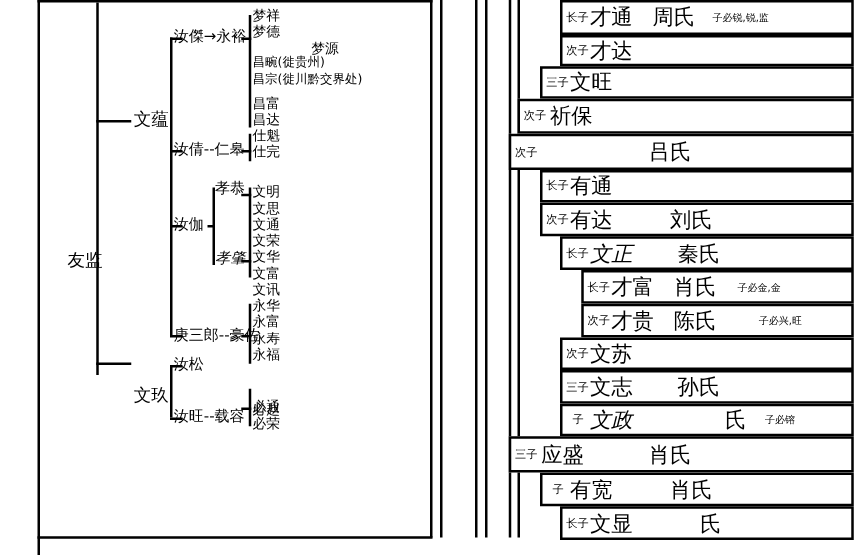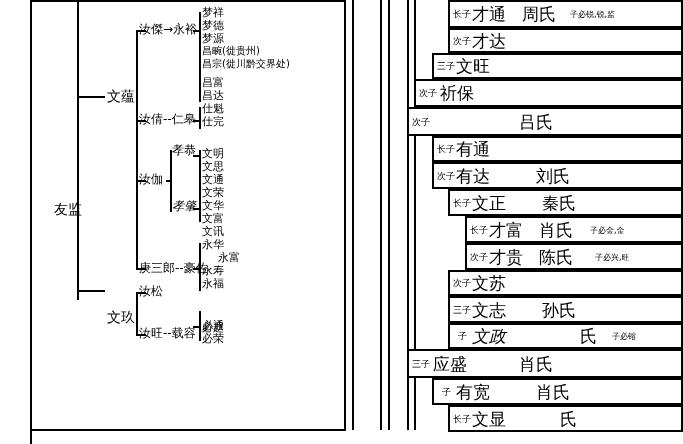--- a/index.html
+++ b/index.html
@@ -55,21 +55,21 @@
 
   <div class="vl2" style="left:136px;top:30px;height:238px;"></div>
 
   <div class="hl2" style="left:136px;top:30px;width:10px;"></div>
   <div class="t n12" style="left:139px;top:23px;">汝傑→永裕</div>
   <div class="vl2" style="left:199px;top:12px;height:90px;"></div>
   <div class="hl2" style="left:193px;top:30px;width:8px;"></div>
 
   <div class="t n11" style="left:202px;top:7px;">梦祥</div>
   <div class="t n11" style="left:202px;top:20px;">梦德</div>
-  <div class="t n11" style="left:202px;top:33px;">梦源</div>
+  <div class="t n11" style="left:202px;top:33px;padding-left:47px;">梦源</div>
   <div class="t n10" style="left:202px;top:46px;">昌畹(徙贵州)</div>
   <div class="t n10" style="left:202px;top:59px;">昌宗(徙川黔交界处)</div>
   <div class="t n11" style="left:202px;top:77px;">昌富</div>
   <div class="t n11" style="left:202px;top:90px;">昌达</div>
 
   <div class="hl2" style="left:136px;top:120px;width:10px;"></div>
   <div class="t n12" style="left:139px;top:113px;text-align:right;">汝倩--仁皋</div>
   <div class="vl2" style="left:199px;top:107px;height:22px;"></div>
   <div class="hl2" style="left:193px;top:120px;width:8px;"></div>
   <div class="t n11" style="left:202px;top:103px;">仕魁</div>
@@ -91,21 +91,21 @@
   <div class="t n11" style="left:202px;top:187px;">文荣</div>
   <div class="t n11" style="left:202px;top:200px;">文华</div>
   <div class="t n11" style="left:202px;top:213px;">文富</div>
   <div class="t n11" style="left:202px;top:226px;">文讯</div>
 
   <div class="hl2" style="left:136px;top:268px;width:10px;"></div>
   <div class="t n12" style="left:139px;top:262px;">庚三郎--豪佐</div>
   <div class="vl2" style="left:199px;top:243px;height:48px;"></div>
   <div class="hl2" style="left:193px;top:268px;width:8px;"></div>
   <div class="t n11" style="left:202px;top:239px;">永华</div>
-  <div class="t n11" style="left:202px;top:252px;padding-left:16px;">永富</div>
+  <div class="t n11" style="left:202px;top:252px;">永富</div>
   <div class="t n11" style="left:202px;top:265px;">永寿</div>
   <div class="t n11" style="left:202px;top:278px;">永福</div>
 
   <div class="vl2" style="left:136px;top:292px;height:42px;"></div>
   <div class="hl2" style="left:136px;top:292px;width:10px;"></div>
   <div class="t n12" style="left:139px;top:285px;">汝松</div>
   <div class="hl2" style="left:136px;top:334px;width:10px;"></div>
   <div class="t n12" style="left:139px;top:327px;">汝旺--载容</div>
   <div class="vl2" style="left:199px;top:311px;height:30px;"></div>
   <div class="hl2" style="left:193px;top:326px;width:8px;"></div>
@@ -147,36 +147,36 @@
   </div>
 
   <div class="cell" style="left:432px;top:162px;width:251px;height:27px;">
     <span class="lbl">次子</span>
     <span class="nm" style="left:22px;">有达</span>
     <span class="sp" style="left:102px;">刘氏</span>
   </div>
 
   <div class="cell" style="left:448px;top:189px;width:235px;height:27px;">
     <span class="lbl">长子</span>
-    <span class="nm" style="left:22px;">文正</span>
+    <span class="nm" style="left:22px;font-style:italic;">文正</span>
     <span class="sp" style="left:92px;">秦氏</span>
   </div>
 
   <div class="cell" style="left:465px;top:216px;width:218px;height:27px;">
     <span class="lbl">长子</span>
     <span class="nm" style="left:22px;">才富</span>
     <span class="sp" style="left:72px;">肖氏</span>
     <span class="note" style="left:123px;">子必金,金</span>
   </div>
 
   <div class="cell" style="left:465px;top:243px;width:218px;height:27px;">
     <span class="lbl">次子</span>
     <span class="nm" style="left:22px;">才贵</span>
     <span class="sp" style="left:72px;">陈氏</span>
-    <span class="note" style="left:128px;">子必兴,旺</span>
+    <span class="note" style="left:140px;">子必兴,旺</span>
   </div>
 
   <div class="cell" style="left:448px;top:270px;width:235px;height:26px;">
     <span class="lbl">次子</span>
     <span class="nm" style="left:22px;">文苏</span>
   </div>
 
   <div class="cell" style="left:448px;top:296px;width:235px;height:27px;">
     <span class="lbl">三子</span>
     <span class="nm" style="left:22px;">文志</span>

